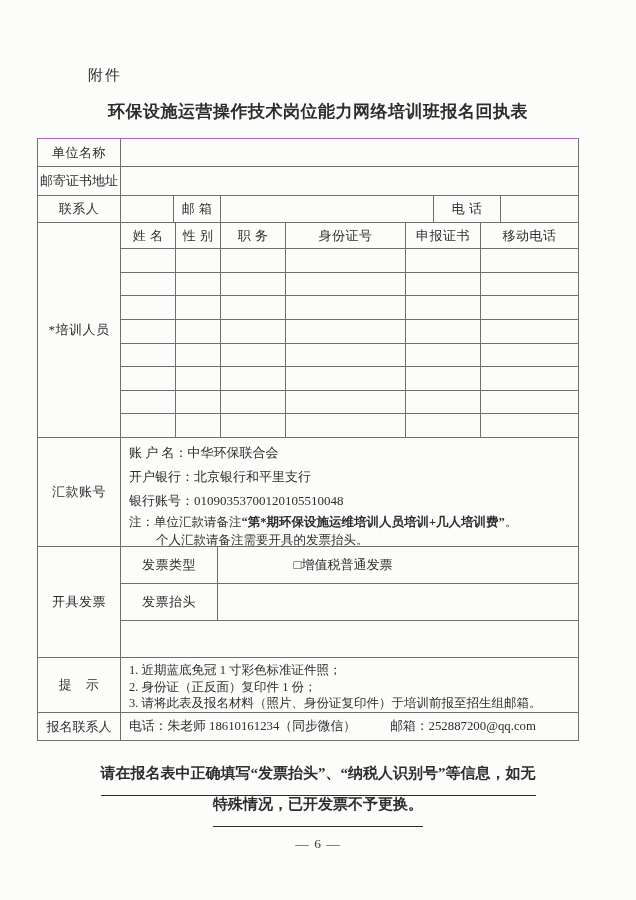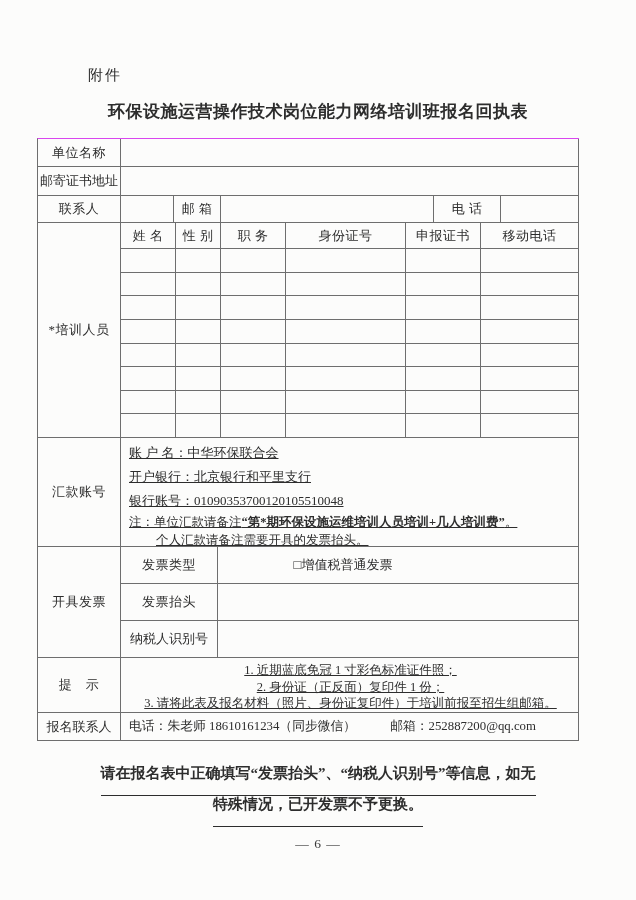--- a/index.html
+++ b/index.html
@@ -39,27 +39,26 @@
     overflow:hidden;
   }
   .td.center{justify-content:center;text-align:center;}
   .td.fill{flex:1;}
   .col{display:flex;flex-direction:column;flex:1;}
   .col .tr{flex:1;}
   .label{letter-spacing:0.5px;}
   .content-block{
     flex-direction:column;align-items:flex-start;justify-content:flex-start;
     padding:3px 6px 0 8px;
-    text-decoration:underline;
   }
   .content-block .line{line-height:24px;white-space:nowrap;}
   .content-block .note-line{line-height:18px;font-size:12.5px;white-space:nowrap;}
   .note-indent{margin-left:27px;}
   .bold{font-weight:bold;}
-  .tips-block{padding:4px 6px 0 8px;align-items:center;}
+  .tips-block{padding:4px 6px 0 8px;}
   .tips-block .tip-line{line-height:16.5px;font-size:12.5px;white-space:nowrap;}
   .invoice-value{justify-content:center;padding-right:110px;}
   .contact-line{padding-left:8px;white-space:nowrap;font-size:12.8px;}
   .contact-line .gap{display:inline-block;width:34px;}
   .notice{
     position:absolute;left:0;top:752px;width:636px;
     text-align:center;font-weight:bold;font-size:15px;
   }
   .notice .n-line{display:block;margin-top:12px;}
   .notice .u{
@@ -197,21 +196,20 @@
           <div class="td center label" style="width:97px">发票类型</div>
           <div class="td fill invoice-value">
               <span>□增值税普通发票</span>
             </div>
         </div>
         <div class="tr">
           <div class="td center label" style="width:97px">发票抬头</div>
           <div class="td fill"></div>
         </div>
         <div class="tr">
-          <div class="td center label" style="width:97px;letter-spacing:0;">纳税人识别号</div>
           <div class="td fill"></div>
         </div>
       </div>
     </div>
 
     <div class="tr" style="height:55px">
       <div class="td center label" style="width:83px">提　示</div>
       <div class="td fill content-block tips-block">
         <div class="tip-line">1. 近期蓝底免冠 1 寸彩色标准证件照；</div>
         <div class="tip-line">2. 身份证（正反面）复印件 1 份；</div>

